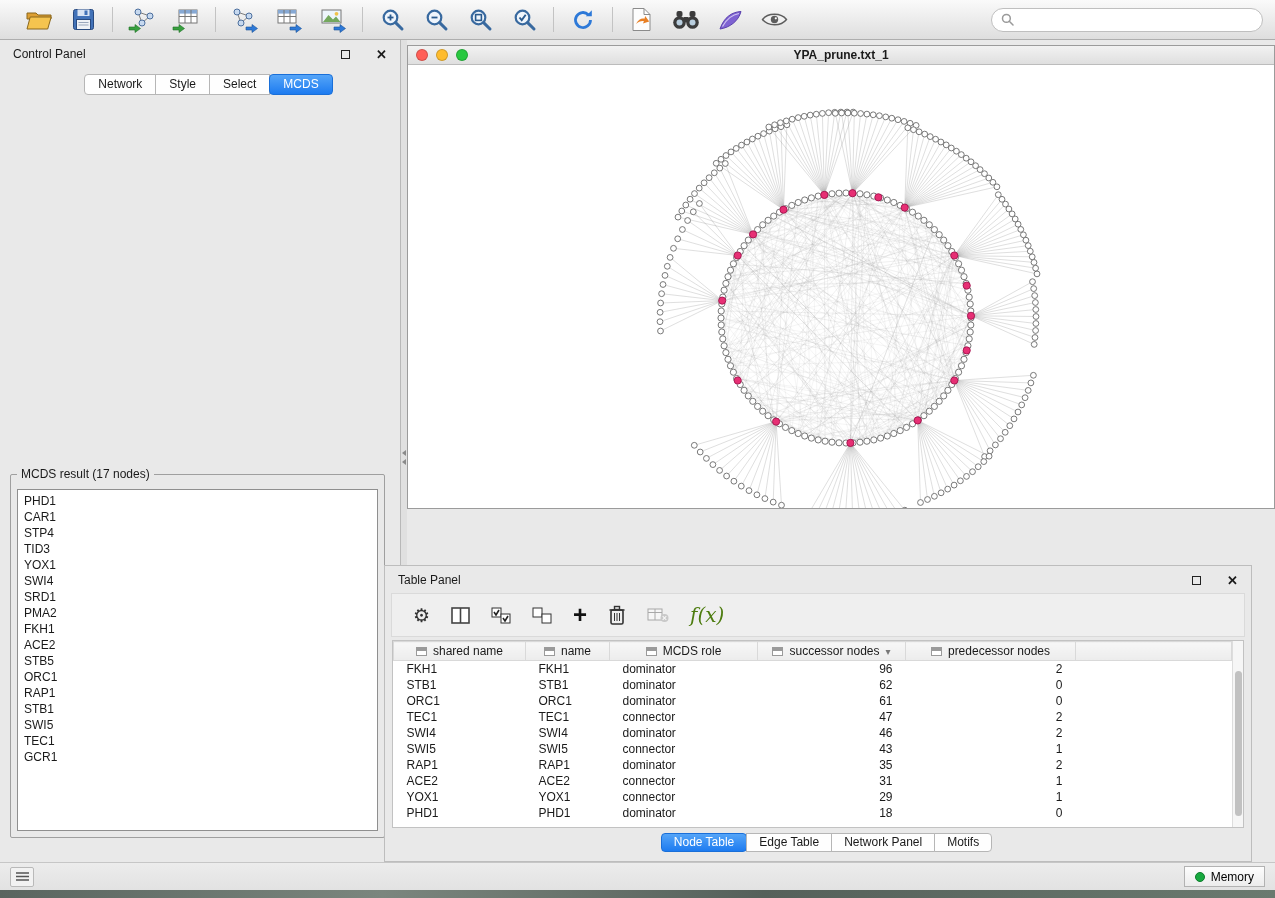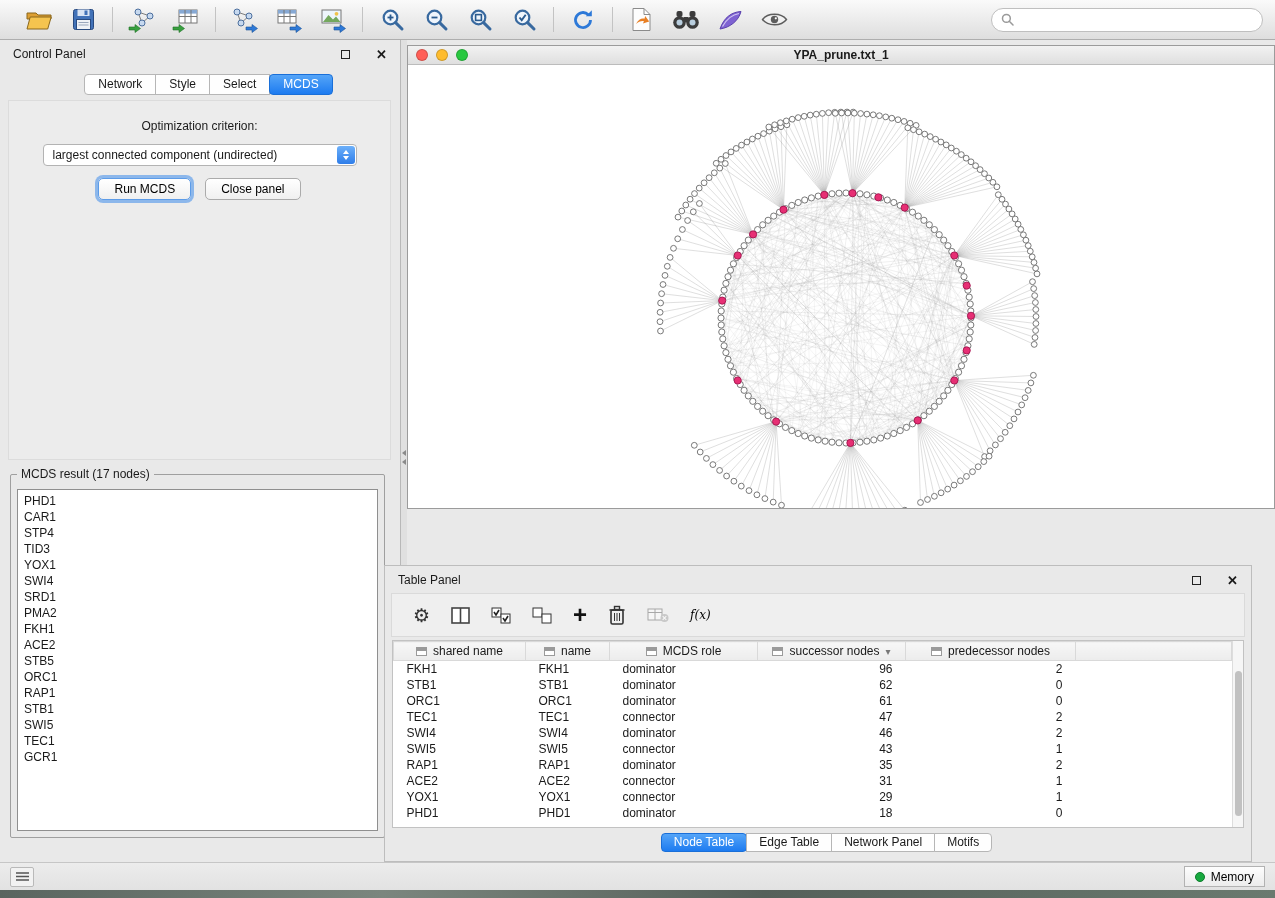--- a/index.html
+++ b/index.html
@@ -51,21 +51,21 @@
   .tl-dot{width:12px;height:12px;border-radius:50%;border:1px solid rgba(0,0,0,.18);cursor:pointer}
   .nw-canvas{position:absolute;left:0;right:0;top:19px;bottom:0;overflow:hidden}
 
   
   .table-panel{position:absolute;left:384px;top:565px;width:868px;height:297px;background:#e9e9e9;border:1px solid #bdbdbd}
   .tp-toolbar{position:absolute;left:6px;right:6px;top:27px;height:44px;background:#efefef;border:1px solid #dadada;display:flex;align-items:center;gap:21px;padding:0 21px}
   .tpt-btn{background:none;border:none;display:flex;align-items:center;cursor:pointer;padding:0}
   .tpt-btn.disabled{opacity:.45;cursor:default}
   .gear-glyph{font-size:19px;color:#333;line-height:1}
   .plus-glyph{font-size:24px;font-weight:bold;color:#111;line-height:1}
-  .fx-glyph{font-family:"DejaVu Serif",serif;font-style:italic;font-size:12px;color:#000000}
+  .fx-glyph{font-family:"DejaVu Serif",serif;font-style:italic;font-size:20px;color:#4d7c0f}
   .tp-table-wrap{position:absolute;left:7px;right:7px;top:74px;bottom:33px;background:#fff;border:1px solid #c2c2c2;overflow:hidden}
   .tp-scroll{position:absolute;right:0;top:0;bottom:0;width:11px;background:#f6f6f6;border-left:1px solid #ddd}
   .tp-thumb{position:absolute;left:2px;width:7px;border-radius:4px;background:#c1c1c1;top:30px;height:145px}
   table.data{border-collapse:collapse;width:calc(100% - 11px);table-layout:fixed}
   table.data th{height:19px;background:linear-gradient(#f7f7f7,#ececec);border:1px solid #d9d9d9;font-weight:normal;font-size:12px;text-align:center;padding:0 4px;white-space:nowrap;overflow:hidden}
   table.data td{height:16px;line-height:16px;padding:0 13px;font-size:12px;white-space:nowrap;overflow:hidden}
   td.num{text-align:right}
   .sort-ico{display:inline-block;width:11px;height:9px;border:1px solid #9a9a9a;background:linear-gradient(#9a9a9a 0 3px,#fff 3px);vertical-align:-1px;margin-right:6px}
   .hdr-caret{color:#777;margin-left:6px;font-size:10px}
   .tp-tabs{position:absolute;left:0;right:0;bottom:9px;display:flex;justify-content:center;margin-top:0}
@@ -245,34 +245,20 @@
     <span class="panel-title">Control Panel</span>
     <span class="float-btn"></span>
     <span class="close-btn">✕</span>
   </div>
   <div class="seg-row" id="control-tabs">
       <span class="seg-tab">Network</span>
       <span class="seg-tab">Style</span>
       <span class="seg-tab">Select</span>
       <span class="seg-tab active">MCDS</span>
     </div>
-  <div class="tab-content">
-    <div class="opt-label">Optimization criterion:</div>
-    <div class="dropdown">
-      <span>largest connected component (undirected)</span>
-      <span class="dropdown-stepper">
-          <span class="tri-up"></span>
-          <span class="tri-down"></span>
-        </span>
-    </div>
-    <div class="btn-row">
-      <button class="btn focus-ring">Run MCDS</button>
-      <button class="btn">Close panel</button>
-    </div>
-  </div>
   <fieldset class="mcds-box">
     <legend>MCDS result (17 nodes)</legend>
     <div class="mcds-list" id="mcds-list">
         <div class="list-item">PHD1</div>
         <div class="list-item">CAR1</div>
         <div class="list-item">STP4</div>
         <div class="list-item">TID3</div>
         <div class="list-item">YOX1</div>
         <div class="list-item">SWI4</div>
         <div class="list-item">SRD1</div>

